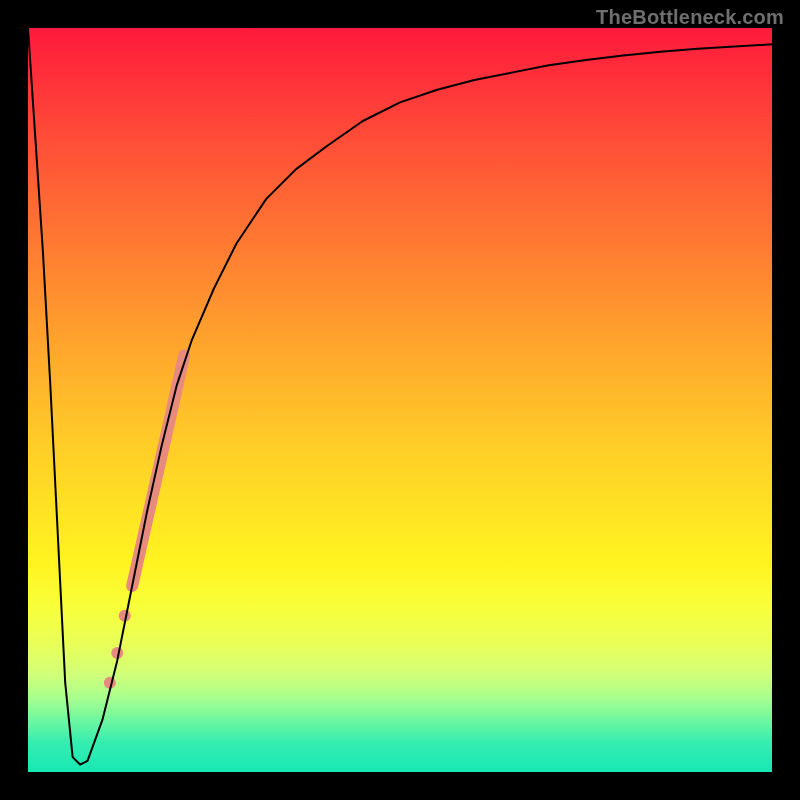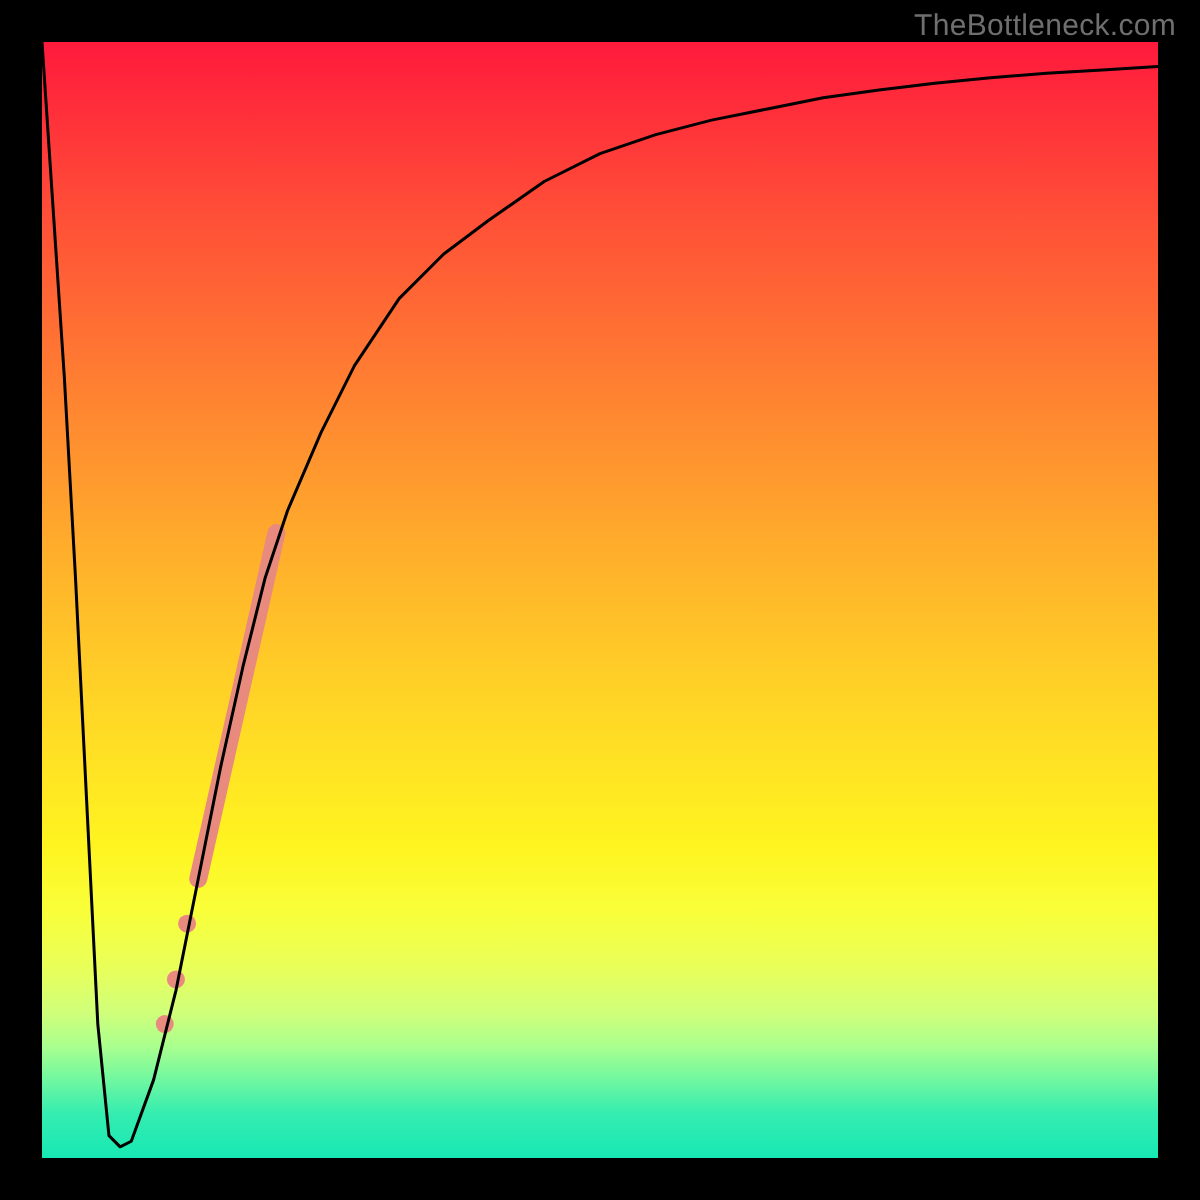--- a/index.html
+++ b/index.html
@@ -53,21 +53,21 @@
     position: absolute;
     inset: 0;
   }
   .watermark {
     position: absolute;
     top: 6px;
     right: 16px;
     color: #6f6f6f;
     font-size: 20px;
     letter-spacing: 0.2px;
-    font-weight: 400;
+    font-weight: 700;
     user-select: none;
   }
 </style>
 </head>
 <body>
 
 <div class="frame">
 
   <div class="watermark">TheBottleneck.com</div>
 

